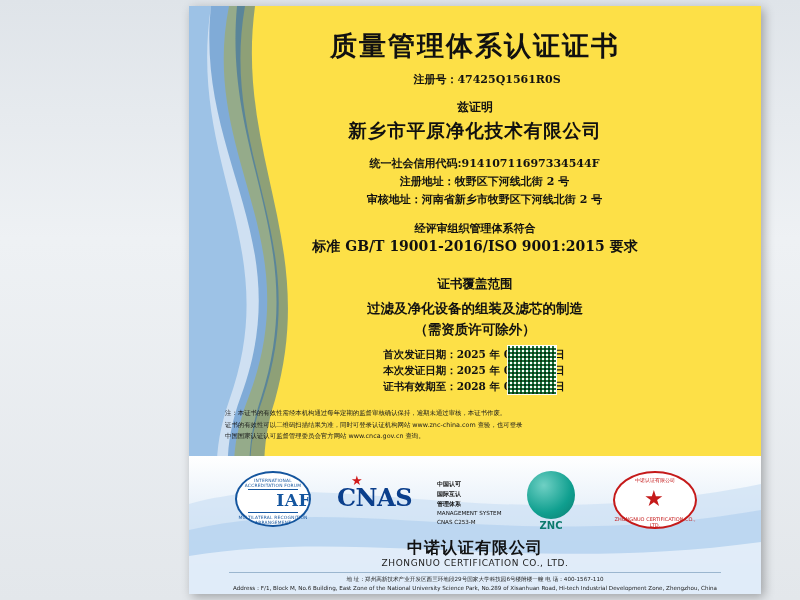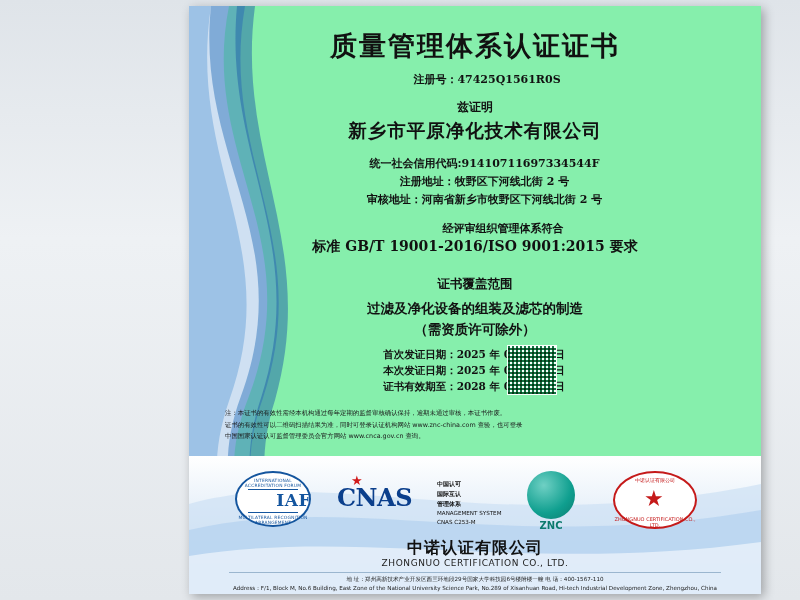--- a/index.html
+++ b/index.html
@@ -23,21 +23,21 @@
     inset: 0;
     background: linear-gradient(180deg,#dfe4e9 0%,#eef1f4 40%,#e3e7eb 100%);
   }
   
   .sheet {
     position: absolute;
     left: 189px;
     top: 6px;
     width: 572px;
     height: 588px;
-    background: #86efac;
+    background: #fde047;
     box-shadow: 3px 3px 10px rgba(0,0,0,0.30);
     overflow: hidden;
   }
   
   .swoosh {
     position: absolute;
     left: 0;
     top: 0;
     width: 130px;
     height: 588px;
@@ -125,21 +125,20 @@
 
   .conform {
     position: absolute;
     left: 0; top: 215px;
     width: 572px;
     text-align: center;
     font-size: 11px;
     font-weight: bold;
     color: #111;
     font-family: "DejaVu Serif", "Liberation Serif", serif;
-    padding-left: 28px;
   }
   .standard {
     position: absolute;
     left: 0; top: 232px;
     width: 572px;
     text-align: center;
     font-size: 14px;
     font-weight: bold;
     color: #111;
     font-family: "DejaVu Serif", "Liberation Serif", serif;

